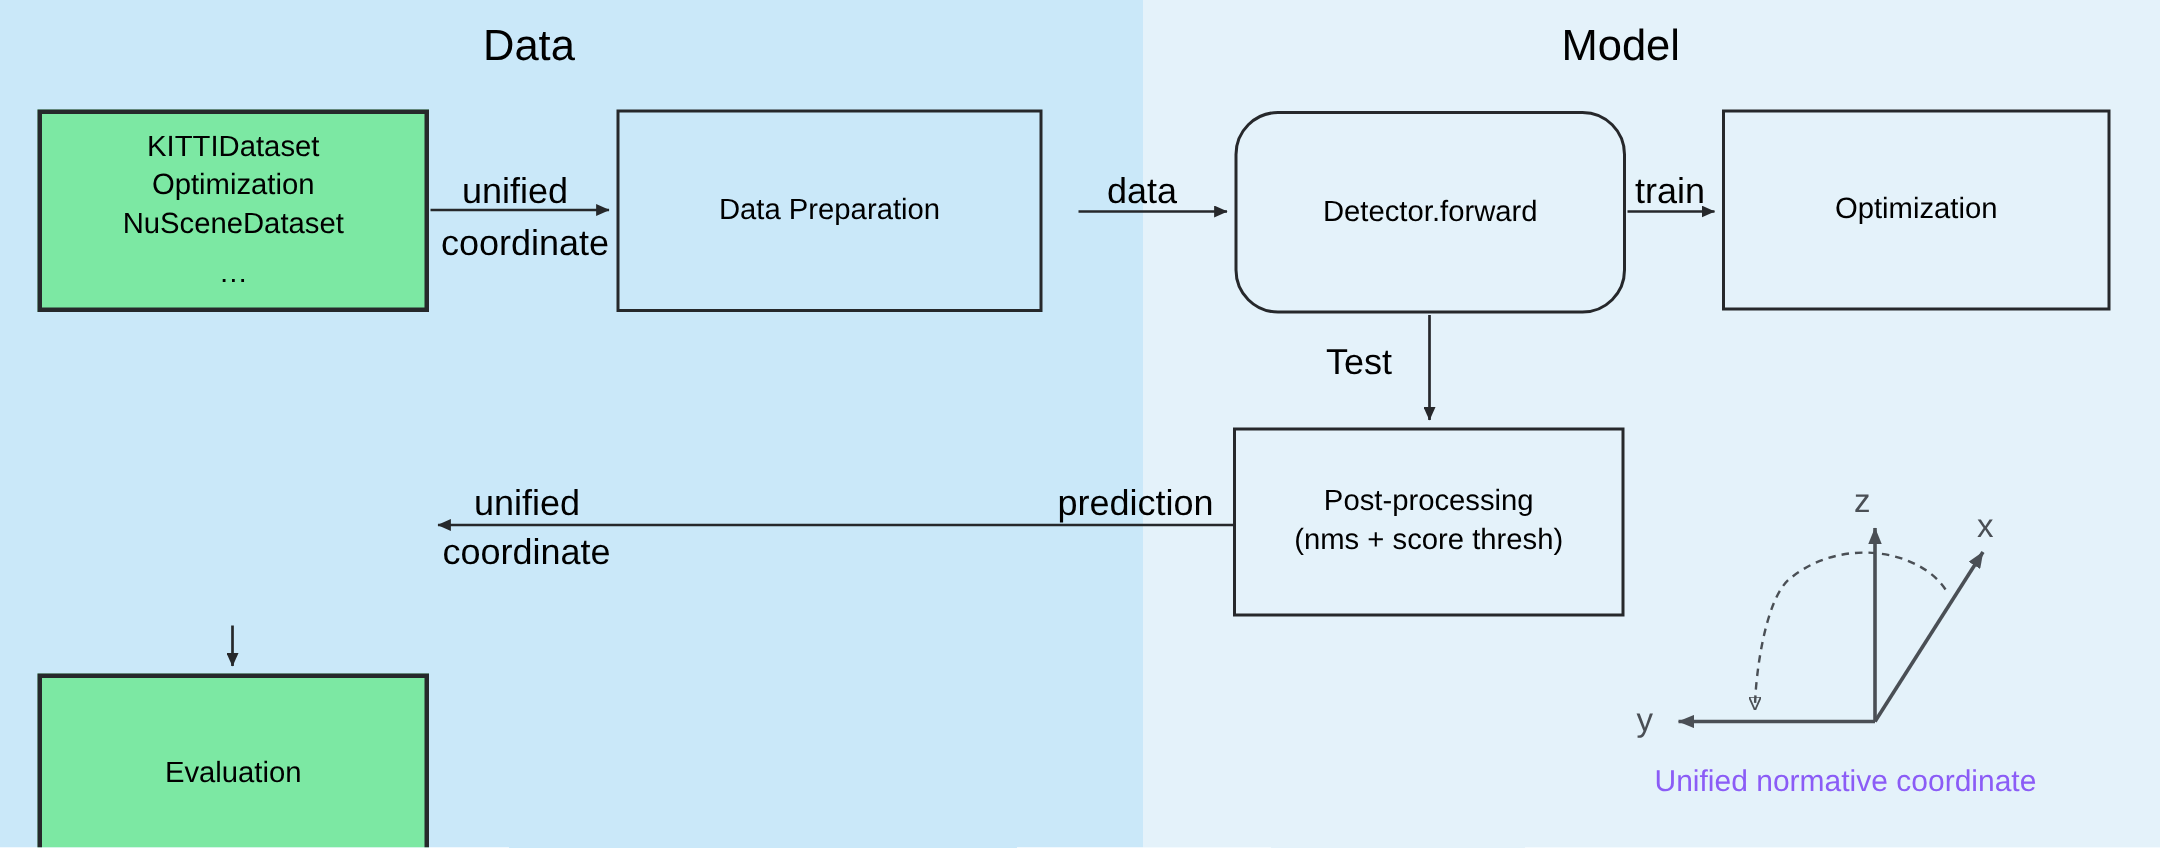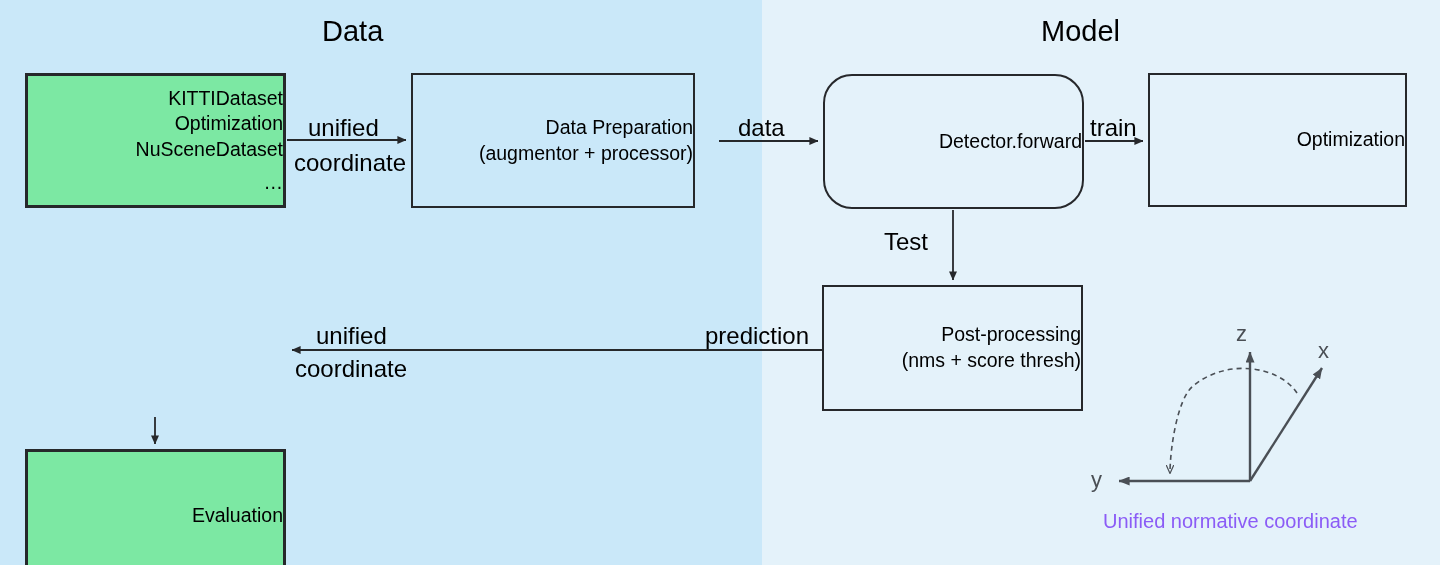--- a/index.html
+++ b/index.html
@@ -31,21 +31,21 @@
     white-space: nowrap;
   }
   #title-data  { left: 322px;  top: 17px; }
   #title-model { left: 1041px; top: 17px; }
 
   .node {
     position: absolute;
     box-sizing: border-box;
     display: flex;
     flex-direction: column;
-    align-items: flex-end;
+    align-items: center;
     justify-content: center;
     text-align: center;
     color: #000000;
     font-size: 19.5px;
     line-height: 1.32;
     z-index: 3;
   }
   .node .ln { display: block; white-space: nowrap; }
 
   .node-green {
@@ -162,21 +162,20 @@
   <div class="node node-green" id="node-datasets">
     <span class="ln">KITTIDataset</span>
     <span class="ln">Optimization</span>
     <span class="ln">NuSceneDataset</span>
     <span class="spacer"></span>
     <span class="ln">…</span>
   </div>
 
   <div class="node node-blue-data" id="node-dataprep">
     <span class="ln">Data Preparation</span>
-    <span class="ln">(augmentor + processor)</span>
   </div>
 
   <div class="node node-blue-model" id="node-detector">
     <span class="ln">Detector.forward</span>
   </div>
 
   <div class="node node-blue-model" id="node-optimization">
     <span class="ln">Optimization</span>
   </div>
 

